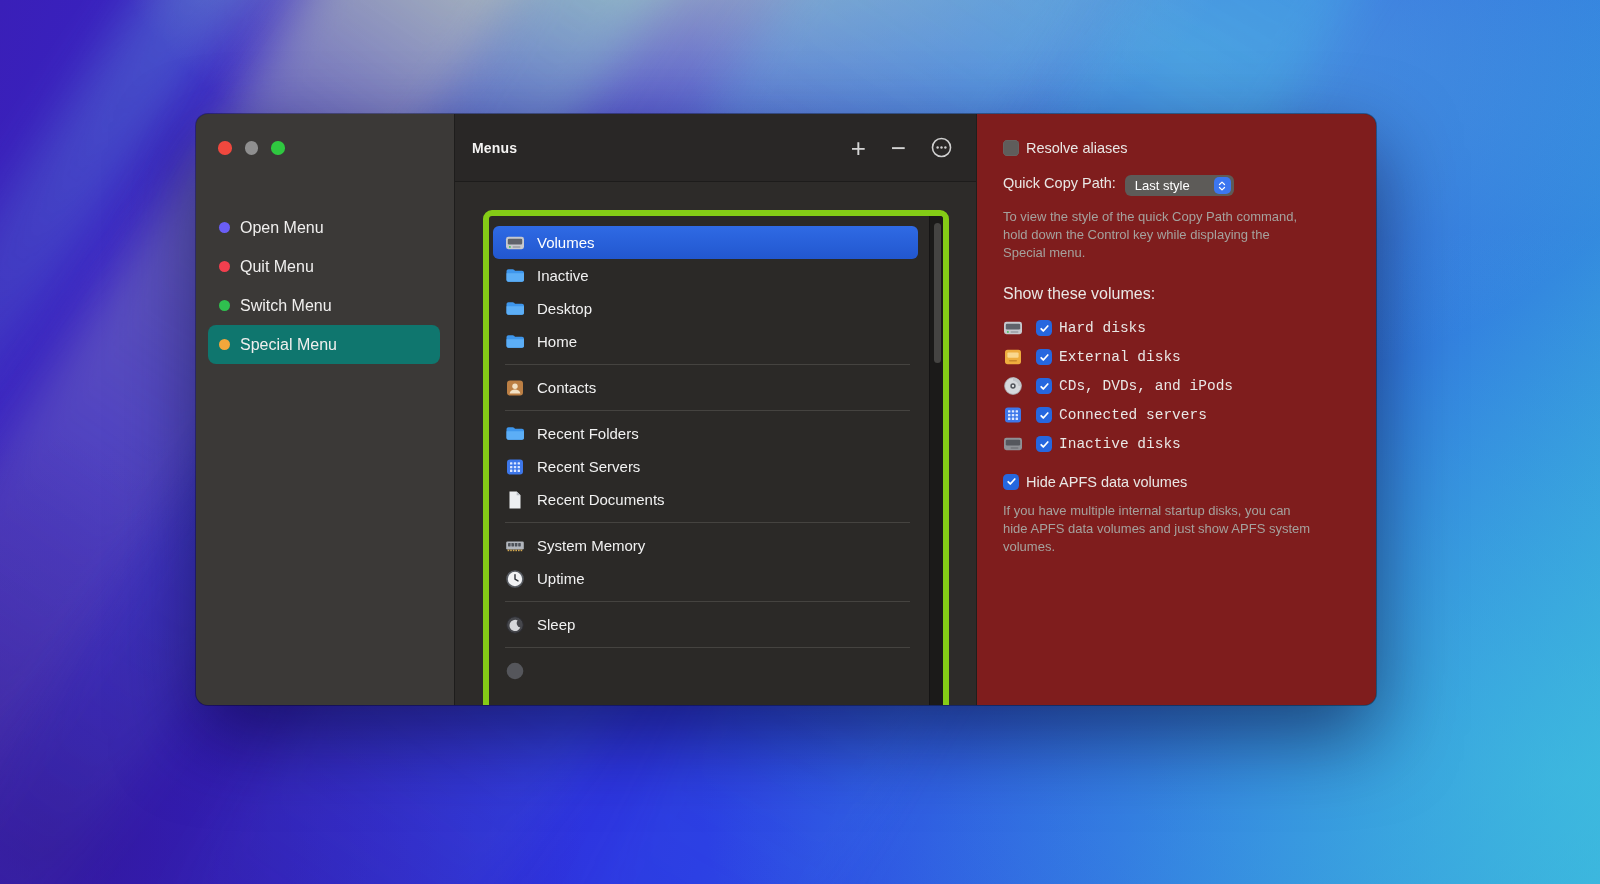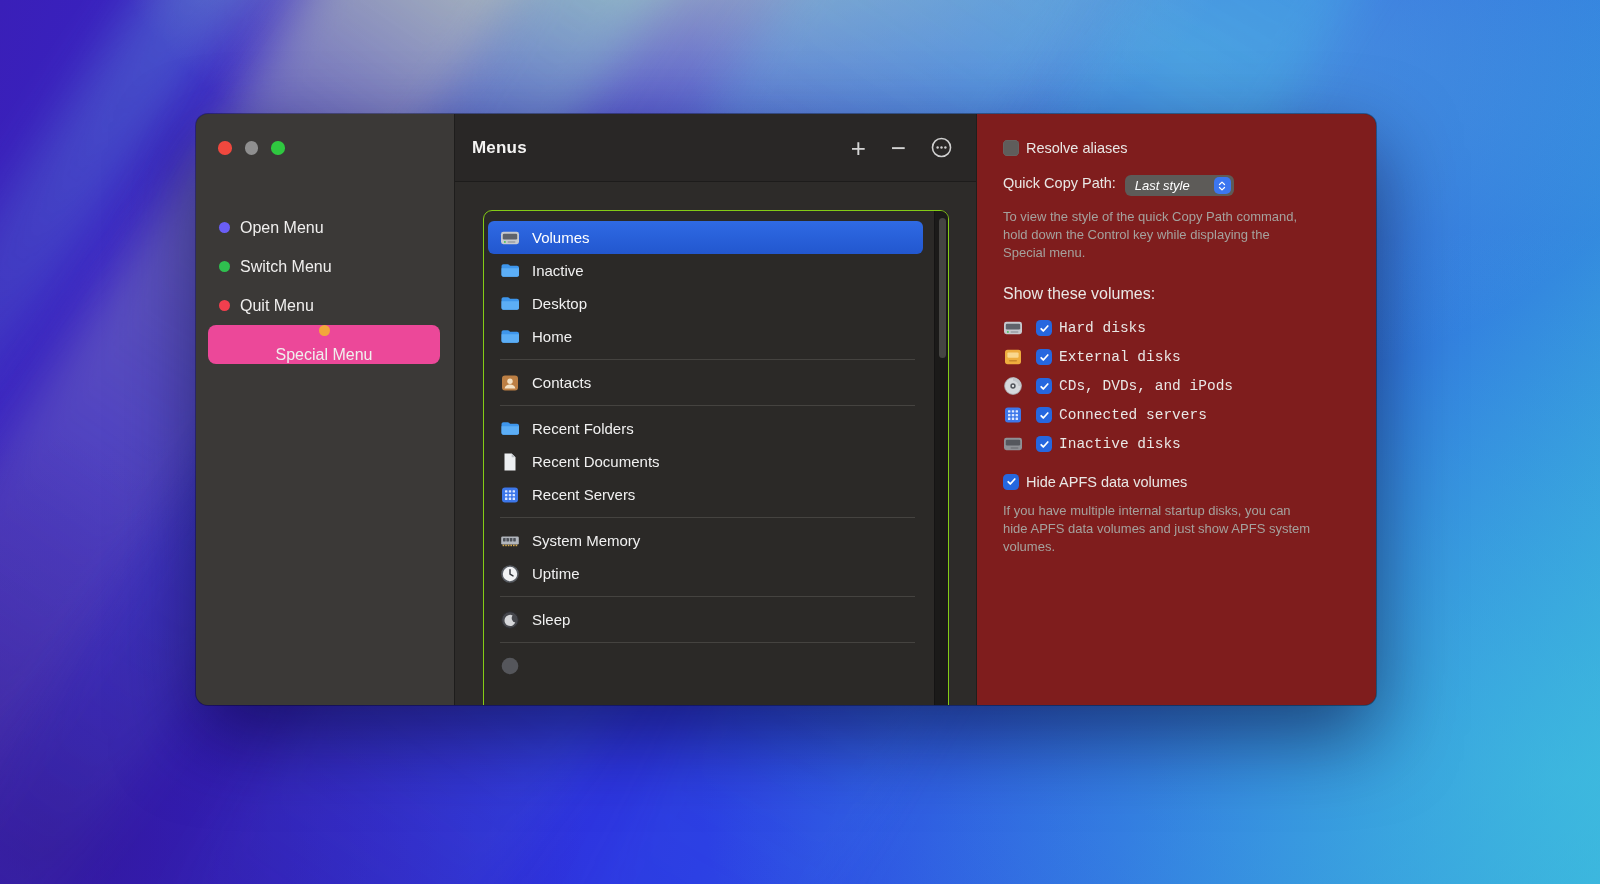--- a/index.html
+++ b/index.html
@@ -36,35 +36,35 @@
   
   .sidebar{width:259px;flex:none;background:#3b3937;position:relative;border-right:1px solid #1e1d1c;box-sizing:border-box;}
   .traffic{position:absolute;top:27px;left:22px;display:flex;gap:13px;}
   .tl{width:13.5px;height:13.5px;border-radius:50%;display:inline-block;}
   .tl.red{background:#f0483e;}
   .tl.yellow{background:#8f8f8f;}
   .tl.green{background:#2fc840;}
   .side-items{padding-top:94px;}
   .side-item{height:39px;margin:0 14px 0 12px;border-radius:8px;display:flex;align-items:center;gap:10px;
     padding:0 11px;font-size:16px;font-weight:500;color:#f0efee;cursor:default;box-sizing:border-box;}
-  .side-item.selected{background:#ec4899;flex-direction:column;}
+  .side-item.selected{background:#0f766e;}
   .dot{width:11px;height:11px;border-radius:50%;flex:none;}
 
   
   .mid-col{width:522px;flex:none;display:flex;flex-direction:column;background:#2d2b29;border-right:1px solid #1f1e1d;box-sizing:border-box;}
   .mid-header{height:68px;flex:none;background:#292726;border-bottom:1px solid #1d1c1b;display:flex;align-items:center;box-sizing:border-box;}
-  .title{margin:0 0 0 17px;font-size:17px;font-weight:700;color:#f5f4f3;letter-spacing:0.2px;}
+  .title{margin:0 0 0 17px;font-size:14px;font-weight:700;color:#f5f4f3;letter-spacing:0.2px;}
   .toolbar{margin-left:auto;margin-right:24px;display:flex;align-items:center;gap:25px;}
   .tbtn{background:none;border:none;padding:0;color:#d4d4d4;cursor:default;display:flex;align-items:center;justify-content:center;}
   .tbtn.plus{font-size:26px;font-weight:300;line-height:1;}
   .tbtn.minus{font-size:26px;font-weight:300;line-height:1;}
 
   
   .list-wrap{flex:1;padding:28px 27px 0 28px;box-sizing:border-box;}
-  .list{position:relative;height:560px;border:1px solid #84cc16;border-radius:9px;background:#2b2927;
+  .list{position:relative;height:560px;border:6px solid #84cc16;border-radius:9px;background:#2b2927;
     overflow:hidden;padding:10px 13px 0 0;box-sizing:border-box;}
   .row{height:33px;margin:0 12px 0 4px;padding:0 8px 0 12px;border-radius:6px;display:flex;align-items:center;gap:12px;
     font-size:15px;color:#f1f1f1;cursor:default;}
   .row.selected{background:linear-gradient(#2f6ae4,#2257cf);color:#ffffff;}
   .sep{height:1px;background:#454340;margin:6px 20px 6px 16px;}
   .li-icon{width:20px;height:20px;flex:none;}
   .scrollbar{position:absolute;right:0;top:0;bottom:0;width:13px;background:#1b1a19;border-left:1px solid #151414;}
   .scrollbar .thumb{position:absolute;right:2.5px;top:7px;width:7px;height:140px;border-radius:4px;background:#454442;}
 
   
@@ -73,21 +73,21 @@
   .settings{padding:0 26px;}
   .lbl{font-size:14.5px;color:#e9e7e5;}
   .set-row{display:flex;align-items:center;}
   .set-row .chk{margin-right:7px;}
   .row-resolve{margin-top:26px;}
   .chk{width:16px;height:16px;border-radius:4.5px;flex:none;display:flex;align-items:center;justify-content:center;box-sizing:border-box;}
   .chk.off{background:#5f5d5b;box-shadow:inset 0 0 0 0.5px #6d6b69;}
   .chk.on{background:#2667df;}
   .qcp-row{margin-top:19px;display:flex;align-items:flex-start;gap:9px;}
   .dropdown{display:inline-flex;align-items:center;gap:24px;background:#5d5b58;border:none;border-radius:6px;
-    padding:2px 3px 2px 10px;font-size:13px;color:#ffffff;font-family:"Liberation Sans",sans-serif;cursor:default;font-style:italic;}
+    padding:2px 3px 2px 10px;font-size:13px;color:#ffffff;font-family:"Liberation Sans",sans-serif;cursor:default;}
   .stepper{width:17px;height:17px;border-radius:5px;background:#3c76f0;display:flex;align-items:center;justify-content:center;}
   .help{color:#a5a19d;font-size:13px;line-height:1.4;width:308px;margin:12px 0 0 0;}
   .sect-lbl{margin-top:22px;font-size:16px;color:#e9e7e5;}
   .vol-rows{margin-top:11px;font-family:Liberation Mono, monospace;}
   .vol-row{display:flex;align-items:center;height:29px;cursor:default;}
   .vol-row .li-icon{margin-right:13px;}
   .vol-row .chk{margin-right:7px;}
   .row-apfs{margin-top:15px;align-items:flex-end;}
 </style>
 </head>
@@ -108,26 +108,26 @@
       <span class="tl red"></span>
       <span class="tl yellow"></span>
       <span class="tl green"></span>
     </div>
     <nav class="side-items">
       <div class="side-item">
         <span class="dot" style="background:#6a5ef6"></span>
         <span>Open Menu</span>
       </div>
       <div class="side-item">
+        <span class="dot" style="background:#f23f4e"></span>
+        <span>Quit Menu</span>
+      </div>
+      <div class="side-item">
         <span class="dot" style="background:#2fc04f"></span>
         <span>Switch Menu</span>
-      </div>
-      <div class="side-item">
-        <span class="dot" style="background:#f23f4e"></span>
-        <span>Quit Menu</span>
       </div>
       <div class="side-item selected">
         <span class="dot" style="background:#f3a73b"></span>
         <span>Special Menu</span>
       </div>
     </nav>
   </aside>
 
   <div class="mid-col">
     <header class="mid-header">
@@ -195,41 +195,41 @@
 
         <div class="row">
           <svg class="li-icon" viewBox="0 0 20 20">
               <path d="M1.5 5.2c0-1.1.9-2 2-2h4.1c.6 0 1.1.2 1.5.6l.9.9h7c1.1 0 2 .9 2 2v7.1c0 1.1-.9 2-2 2H3.5c-1.1 0-2-.9-2-2z" fill="#3e96ec"></path>
               <path d="M1.5 7.3h17.5v6.5c0 1.1-.9 2-2 2H3.5c-1.1 0-2-.9-2-2z" fill="#5caef6"></path>
             </svg>
           <span>Recent Folders</span>
         </div>
         <div class="row">
           <svg class="li-icon" viewBox="0 0 20 20">
-              <path d="M4.5 1.5h7.2l3.8 3.8v13.2H4.5z" fill="#edeff1"></path>
-              <path d="M11.7 1.5l3.8 3.8h-3.8z" fill="#b9bdc2"></path>
-            </svg>
-          <span>Recent Documents</span>
-        </div>
-        <div class="row">
-          <svg class="li-icon" viewBox="0 0 20 20">
               <rect x="2" y="2.4" width="16" height="15.2" rx="3" fill="#3d77ea"></rect>
               <g fill="#dce7ff">
                 <rect x="5" y="5.2" width="2.4" height="2.4" rx="0.5"></rect>
                 <rect x="8.8" y="5.2" width="2.4" height="2.4" rx="0.5"></rect>
                 <rect x="12.6" y="5.2" width="2.4" height="2.4" rx="0.5"></rect>
                 <rect x="5" y="8.9" width="2.4" height="2.4" rx="0.5"></rect>
                 <rect x="8.8" y="8.9" width="2.4" height="2.4" rx="0.5"></rect>
                 <rect x="12.6" y="8.9" width="2.4" height="2.4" rx="0.5"></rect>
                 <rect x="5" y="12.6" width="2.4" height="2.4" rx="0.5"></rect>
                 <rect x="8.8" y="12.6" width="2.4" height="2.4" rx="0.5"></rect>
                 <rect x="12.6" y="12.6" width="2.4" height="2.4" rx="0.5"></rect>
               </g>
             </svg>
           <span>Recent Servers</span>
+        </div>
+        <div class="row">
+          <svg class="li-icon" viewBox="0 0 20 20">
+              <path d="M4.5 1.5h7.2l3.8 3.8v13.2H4.5z" fill="#edeff1"></path>
+              <path d="M11.7 1.5l3.8 3.8h-3.8z" fill="#b9bdc2"></path>
+            </svg>
+          <span>Recent Documents</span>
         </div>
 
         <div class="sep"></div>
 
         <div class="row">
           <svg class="li-icon" viewBox="0 0 20 20">
               <rect x="1.2" y="5.4" width="17.6" height="8.2" rx="1.4" fill="#b2b6bd"></rect>
               <g fill="#4d5158">
                 <rect x="3" y="7" width="2.6" height="3.4" rx="0.4"></rect>
                 <rect x="6.4" y="7" width="2.6" height="3.4" rx="0.4"></rect>

